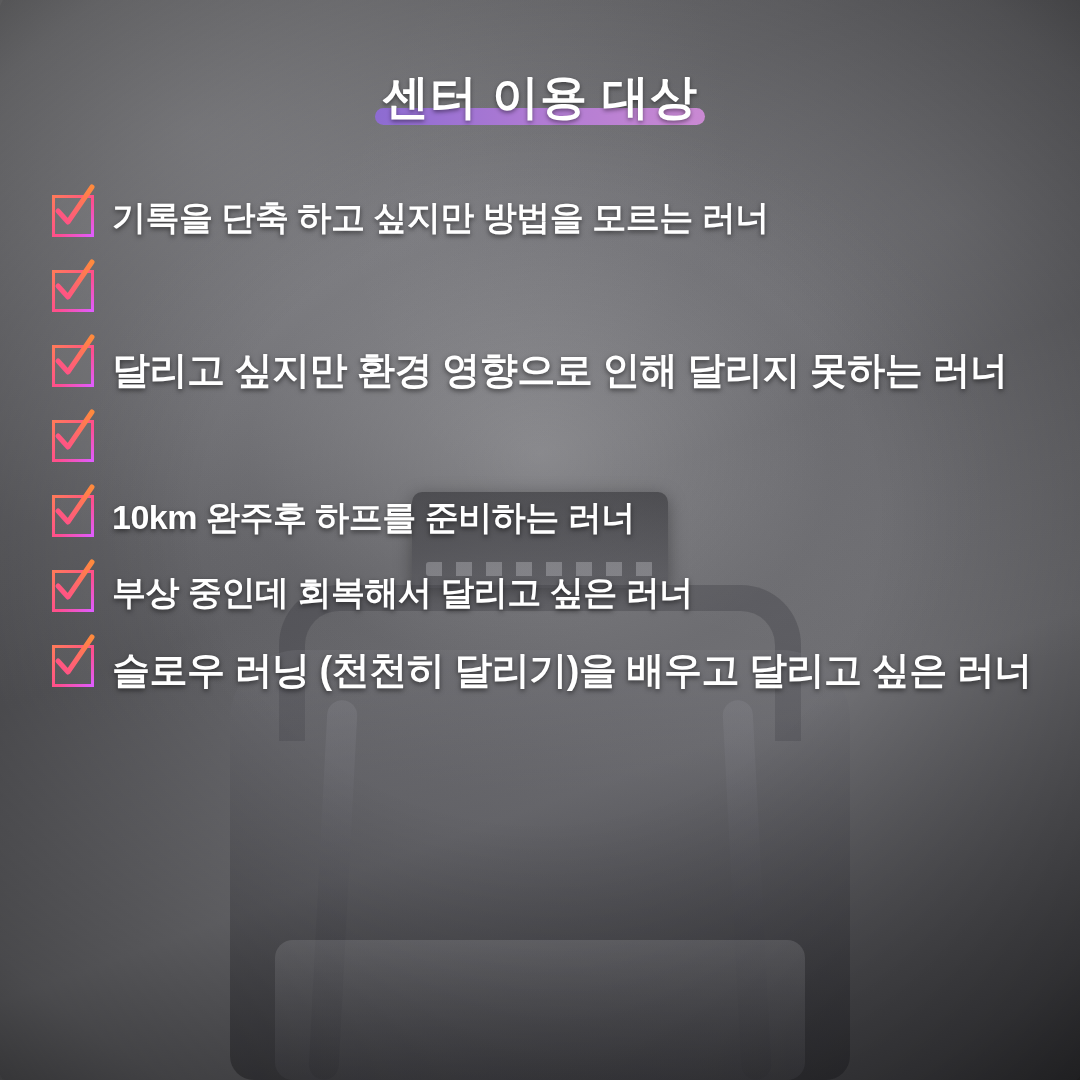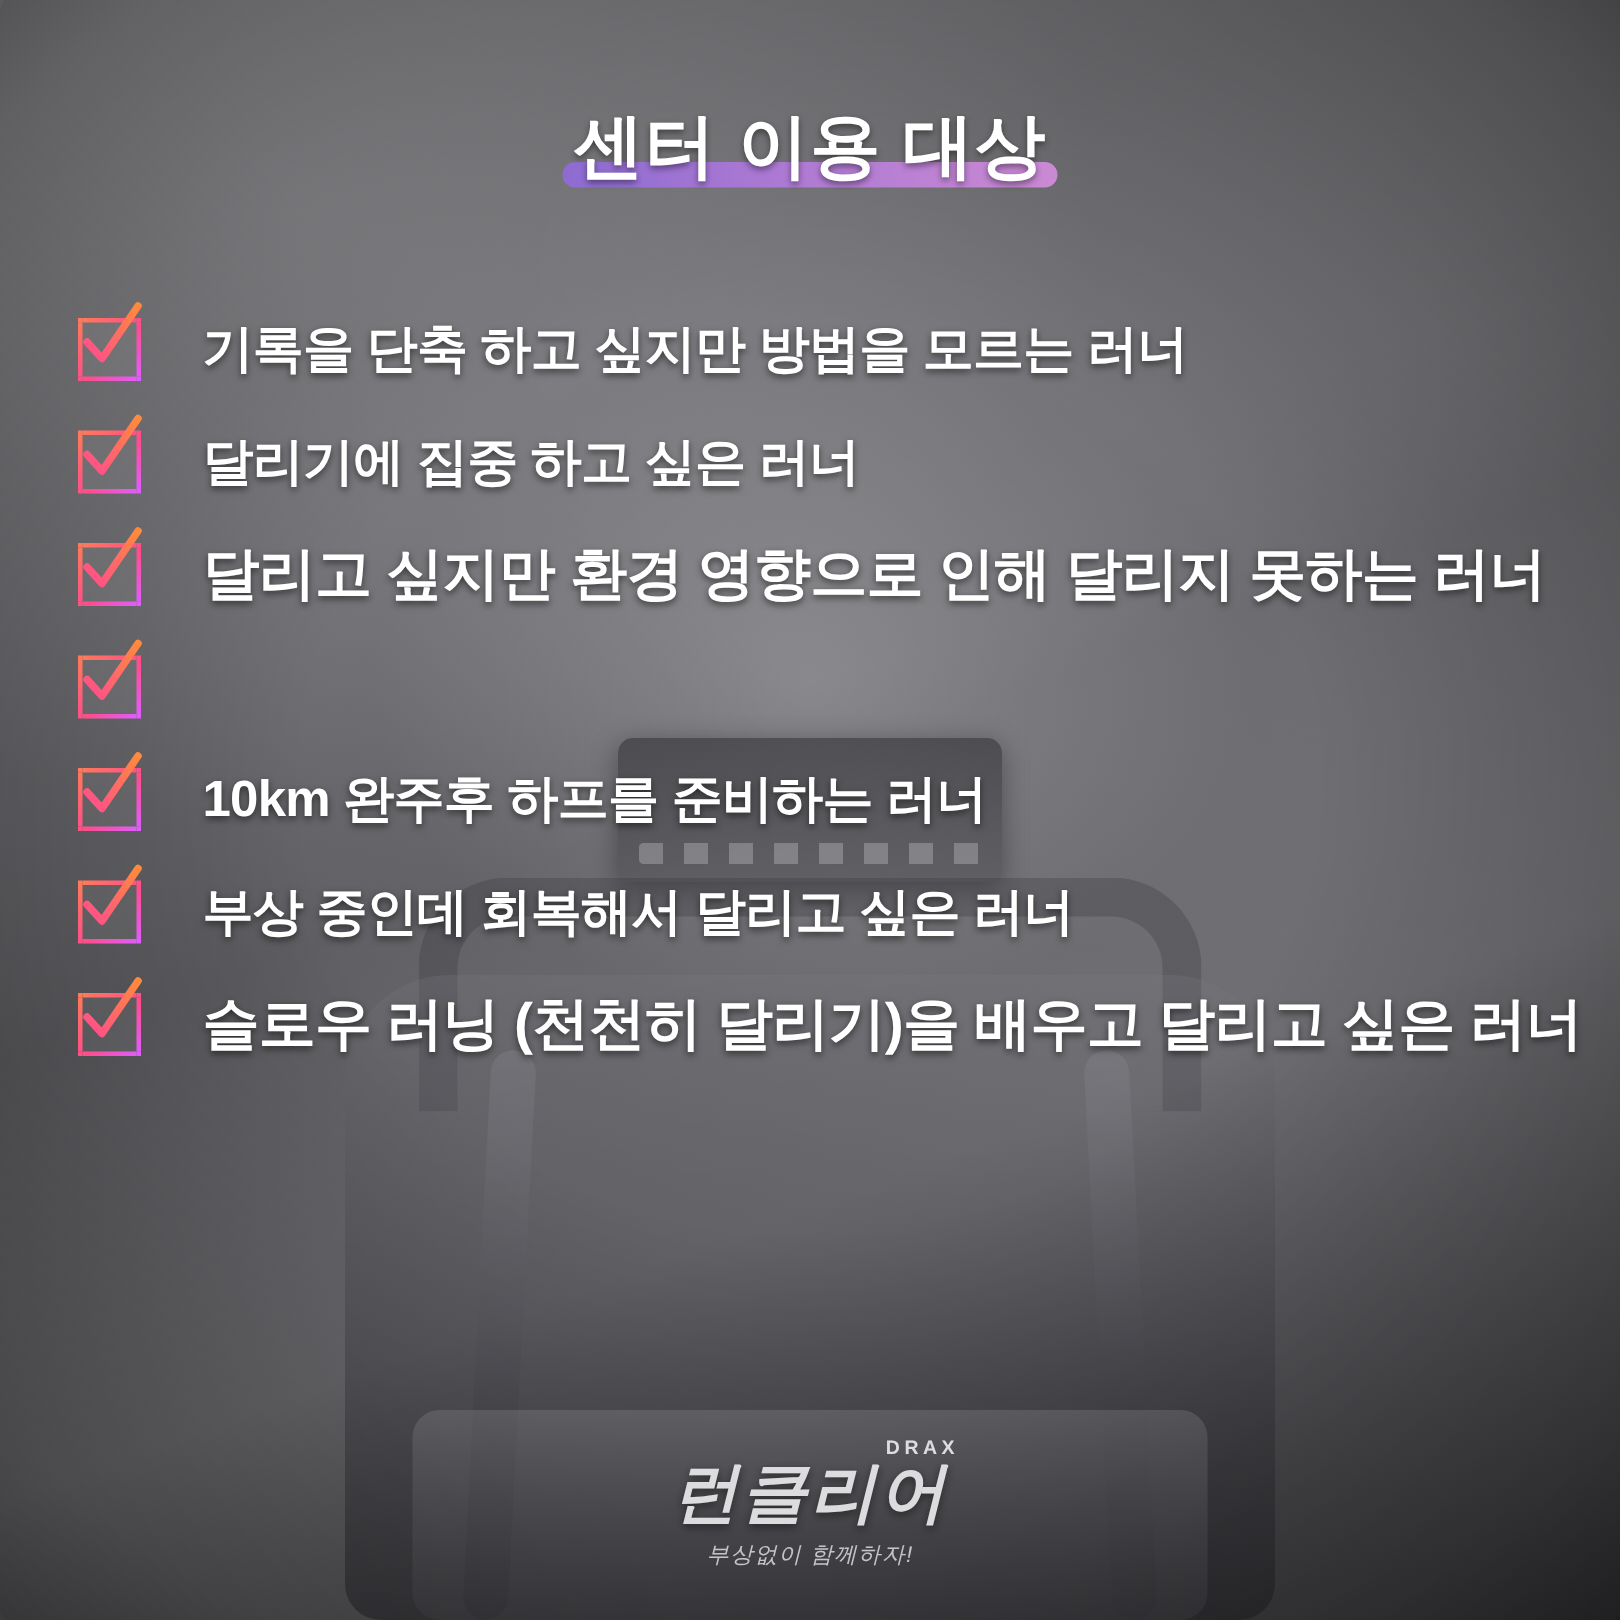--- a/index.html
+++ b/index.html
@@ -137,23 +137,21 @@
 
   
   .list {
     position: absolute;
     top: 195px;
     left: 52px;
     right: 30px;
   }
   .row {
     display: flex;
-    align-items: center;
     height: 75px;
-    gap: 23px;
   }
   .checkbox {
     position: relative;
     flex: 0 0 auto;
     width: 36px;
     height: 36px;
     border-radius: 6px;
     border: 3px solid;
     border-image: linear-gradient(135deg, #ff7a59 0%, #ff4d8d 55%, #e05cff 100%) 1;
     background: rgba(255,255,255,0.06);
@@ -247,21 +245,20 @@
     </div>
 
 
 
     <div class="row">
       <span class="checkbox">
         <svg viewBox="0 0 46 46" aria-hidden="true">
           <path d="M7 26 L17 37 L41 2" fill="none" stroke="url(#g1)" stroke-width="5" stroke-linecap="round" stroke-linejoin="round"></path>
         </svg>
       </span>
-      <span class="row-text">달리기에 집중 하고 싶은 러너</span>
     </div>
 
     <div class="row long">
       <span class="checkbox">
         <svg viewBox="0 0 46 46" aria-hidden="true">
           <path d="M7 26 L17 37 L41 2" fill="none" stroke="url(#g1)" stroke-width="5" stroke-linecap="round" stroke-linejoin="round"></path>
         </svg>
       </span>
       <span class="row-text">달리고 싶지만 환경 영향으로 인해 달리지 못하는 러너</span>
     </div>
@@ -297,19 +294,14 @@
       <span class="checkbox">
         <svg viewBox="0 0 46 46" aria-hidden="true">
           <path d="M7 26 L17 37 L41 2" fill="none" stroke="url(#g1)" stroke-width="5" stroke-linecap="round" stroke-linejoin="round"></path>
         </svg>
       </span>
       <span class="row-text">슬로우 러닝 (천천히 달리기)을 배우고 달리고 싶은 러너</span>
     </div>
 
   </div>
 
-  <div class="brand">
-    <div class="brand-sup">DRAX</div>
-    <div class="brand-name">런클리어</div>
-    <div class="brand-tag">부상없이 함께하자!</div>
-  </div>
 
 </div>
 
 </body></html>

